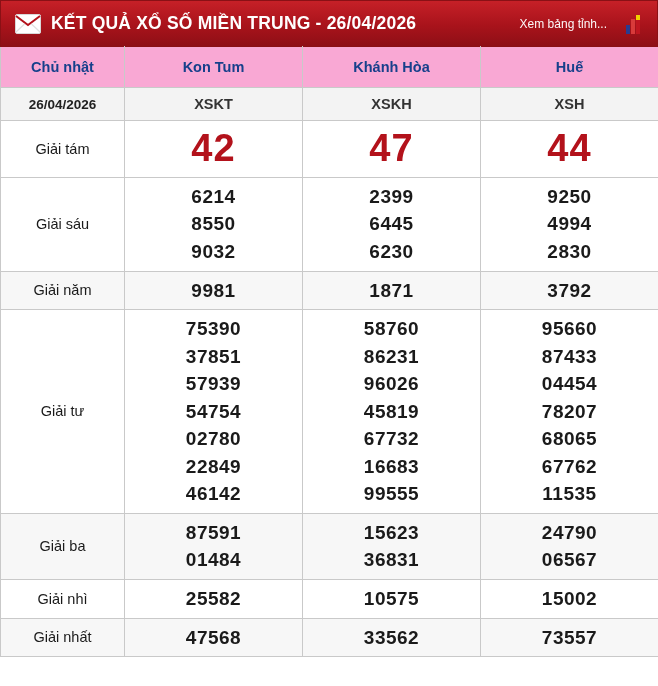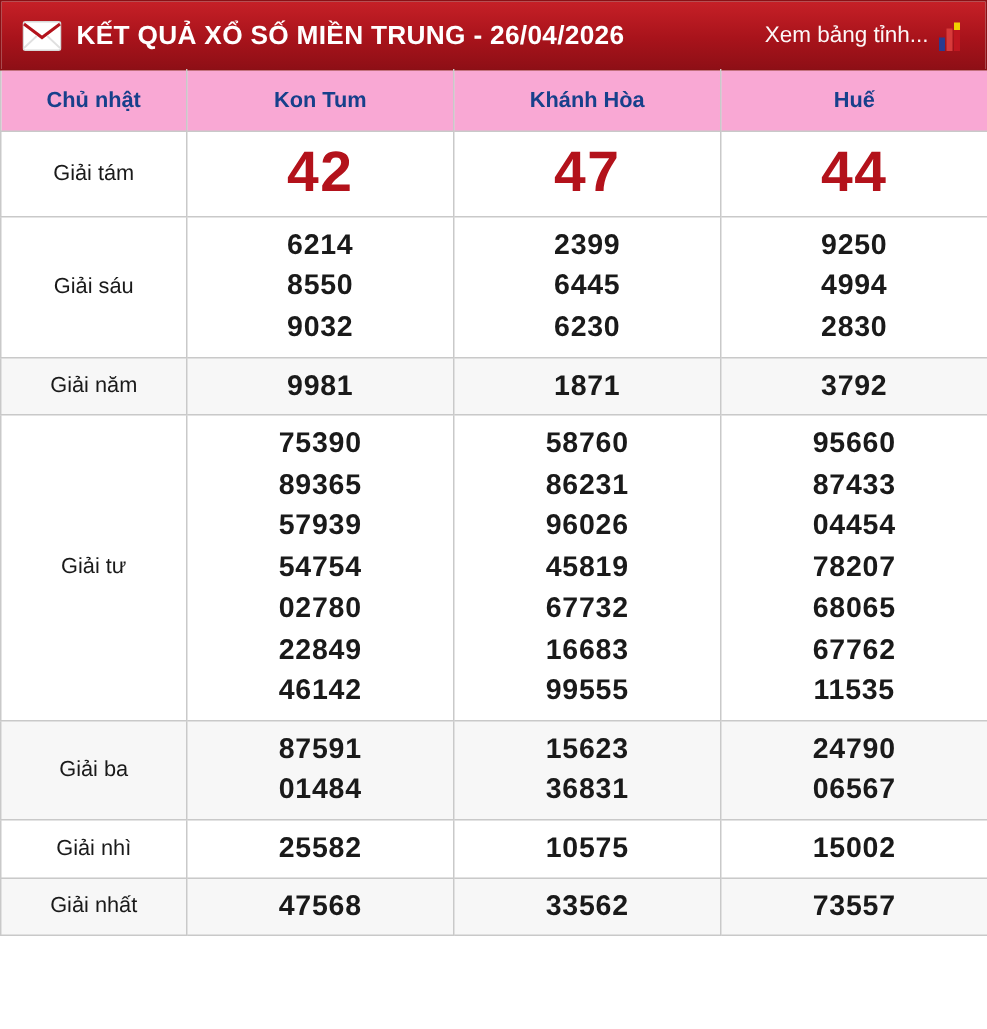--- a/index.html
+++ b/index.html
@@ -43,23 +43,23 @@
     color: #ffffff;
     font-size: 17.5px;
     font-weight: bold;
     letter-spacing: 0.2px;
     white-space: nowrap;
     flex: 0 0 auto;
   }
   .header .spacer { flex: 1 1 auto; }
   .header .province-link {
     color: #ffffff;
-    font-size: 15px;
+    font-size: 12px;
     white-space: nowrap;
-    margin-right: 4px;
+    margin-right: 16px;
     opacity: 0.97;
   }
   .header .flag-icon {
     width: 22px;
     height: 22px;
     flex: 0 0 auto;
     display: block;
     margin-right: 4px;
   }
 
@@ -178,20 +178,26 @@
       <col class="c-prov">
       <col class="c-prov">
     </colgroup>
     <tbody>
       <tr class="head-row">
         <th class="date-cell">Chủ nhật</th>
         <th>Kon Tum</th>
         <th>Khánh Hòa</th>
         <th>Huế</th>
       </tr>
+      <tr class="code-row">
+        <td class="date-cell">26/04/2026</td>
+        <td>XSKT</td>
+        <td>XSKH</td>
+        <td>XSH</td>
+      </tr>
 
       <tr class="g8">
         <td class="prize-label">Giải tám</td>
         <td class="nums">
             <span class="n">42</span>
           </td>
         <td class="nums">
             <span class="n">47</span>
           </td>
         <td class="nums">
@@ -229,21 +235,21 @@
           </td>
         <td class="nums">
             <span class="n">3792</span>
           </td>
       </tr>
 
       <tr class="g4">
         <td class="prize-label">Giải tư</td>
         <td class="nums">
           <span class="n">75390</span>
-          <span class="n">89365</span>
+          <span class="n">37851</span>
           <span class="n">57939</span>
           <span class="n">54754</span>
           <span class="n">02780</span>
           <span class="n">22849</span>
           <span class="n">46142</span>
         </td>
         <td class="nums">
           <span class="n">58760</span>
           <span class="n">86231</span>
           <span class="n">96026</span>

